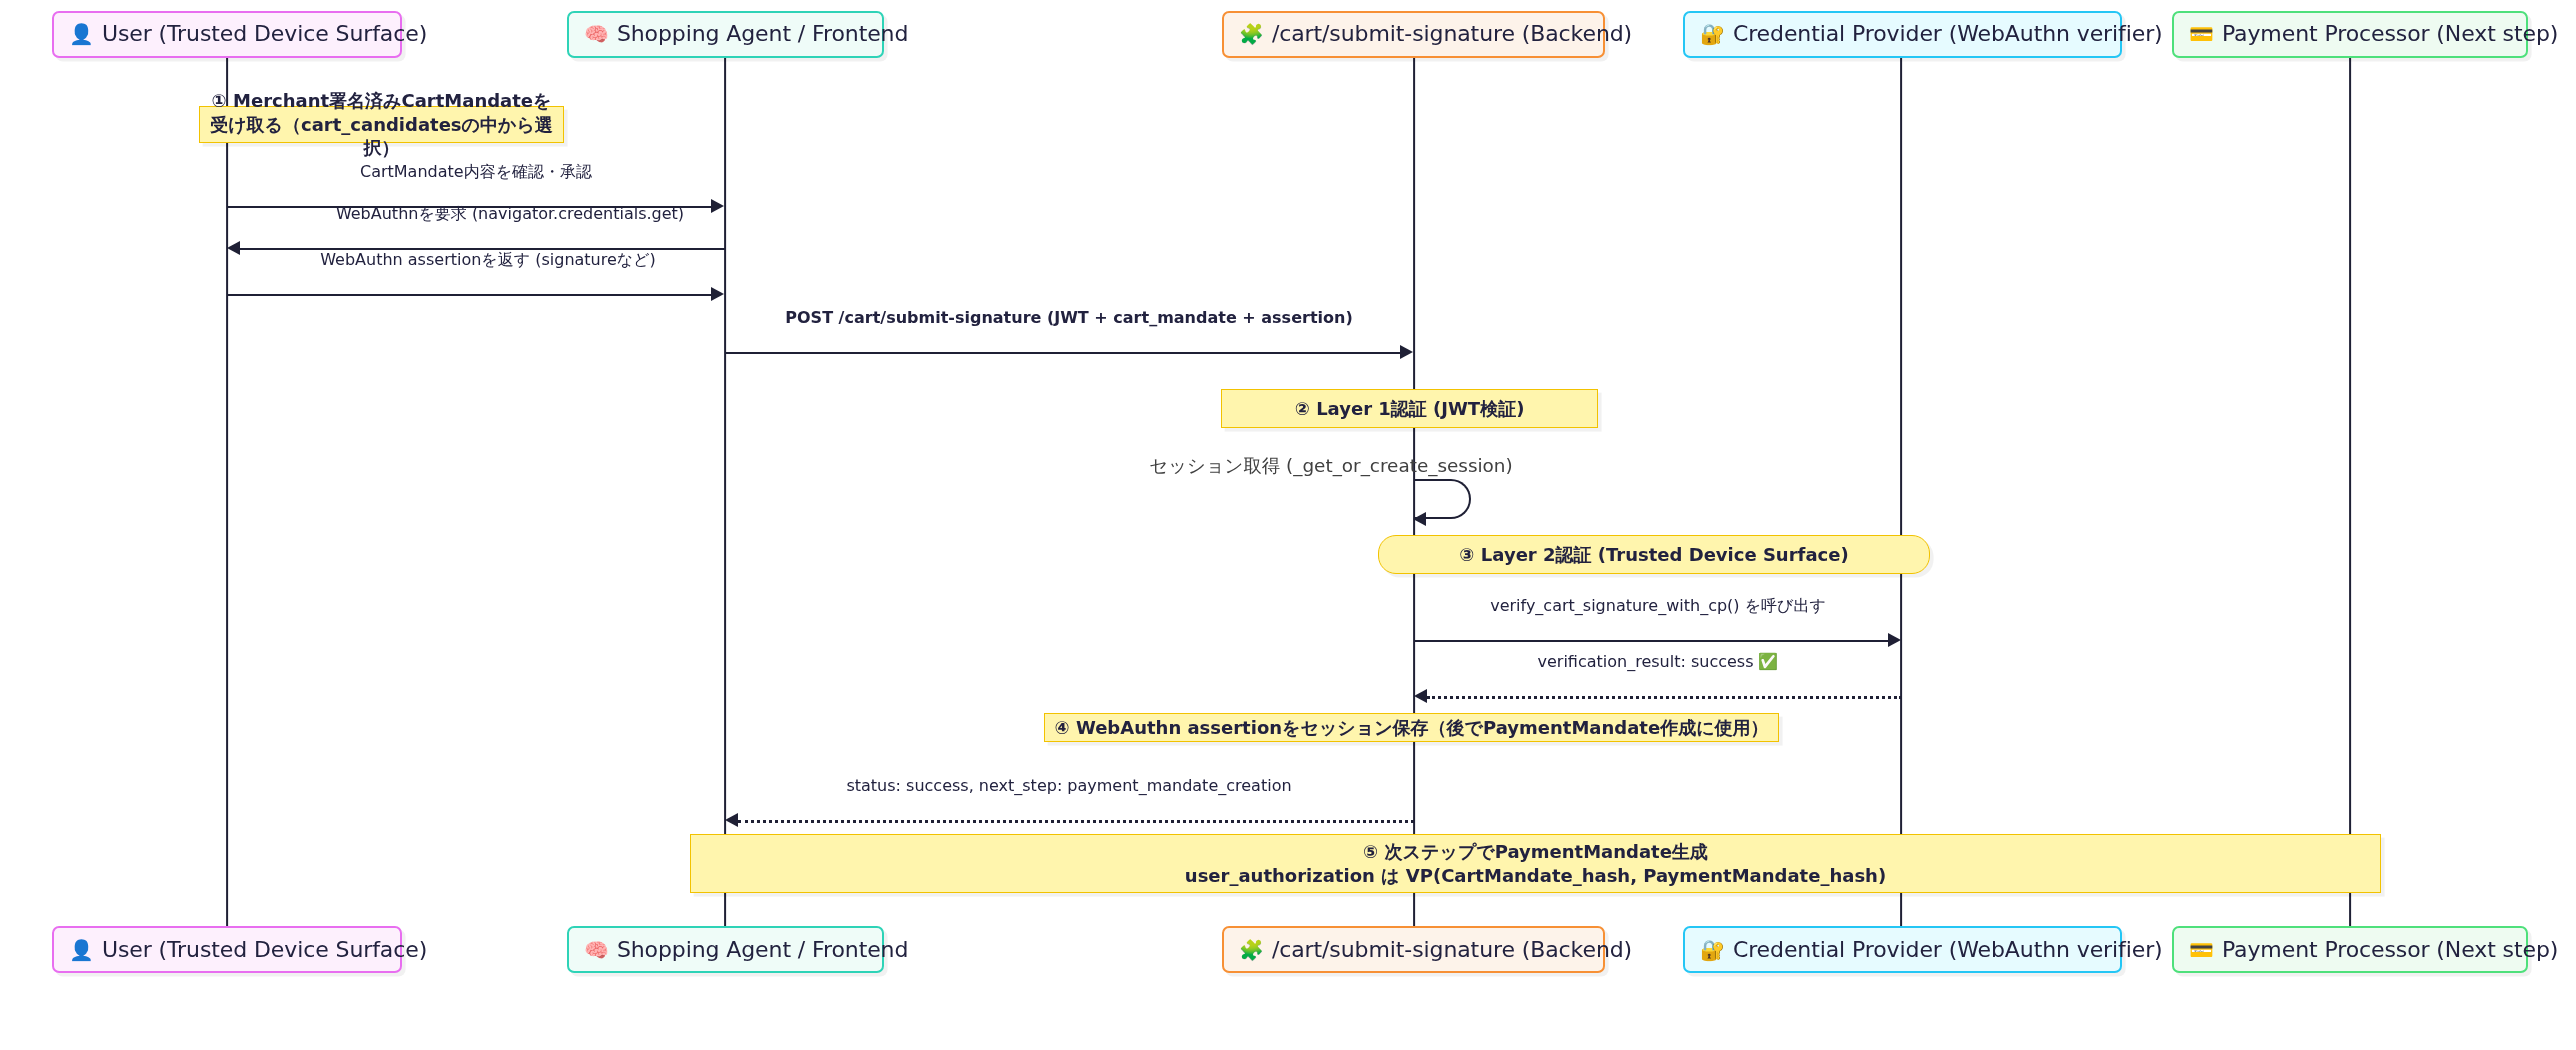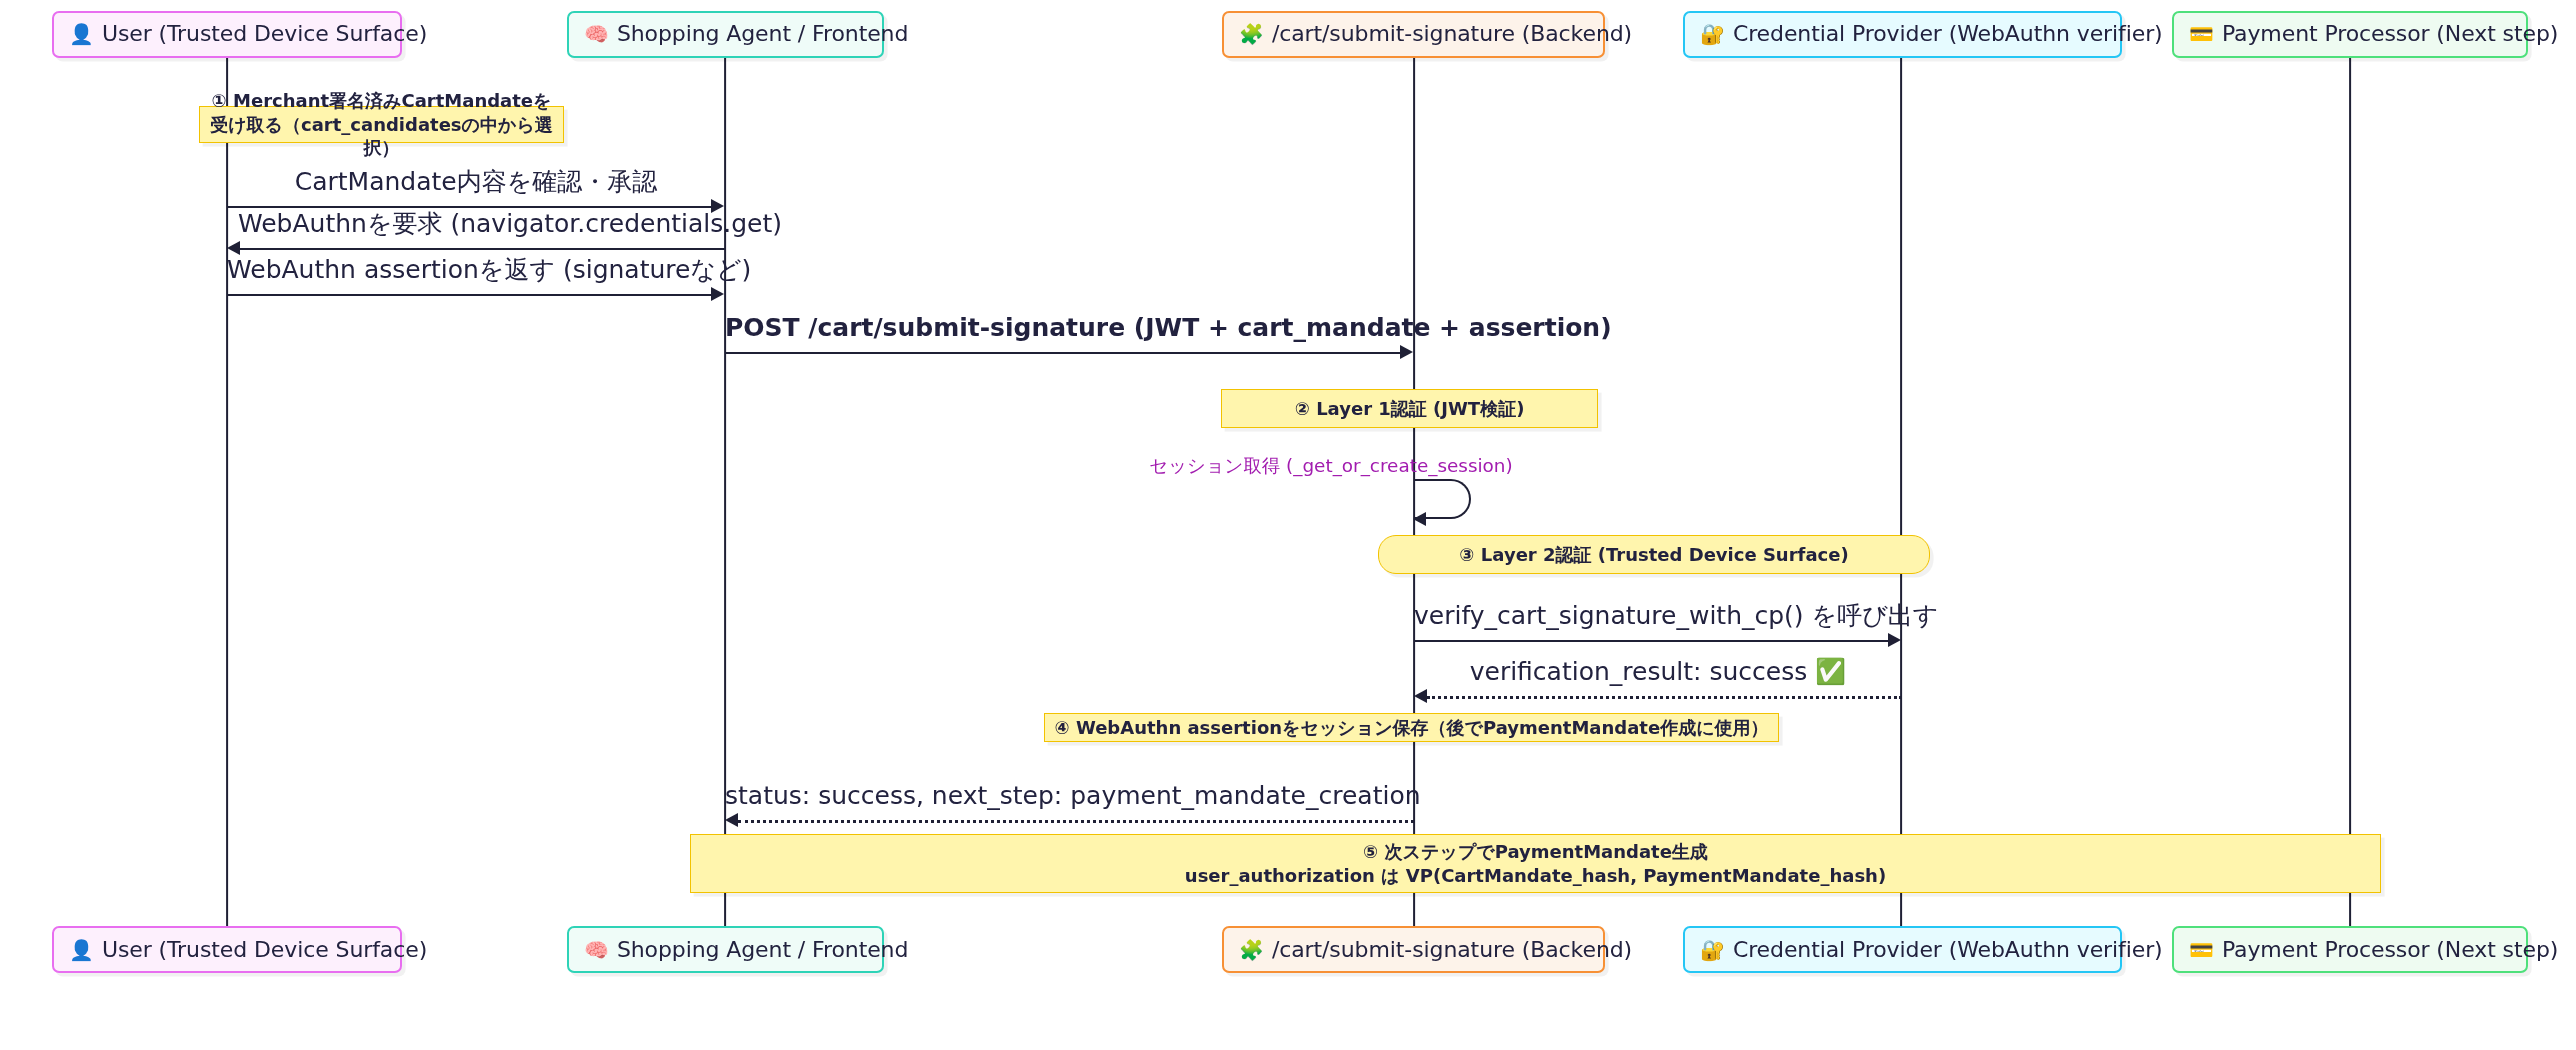--- a/index.html
+++ b/index.html
@@ -76,23 +76,23 @@
     border-bottom:7.1px solid transparent;
   }
   .msg .head.right{
     border-left:13.6px solid #1f2035;
   }
   .msg .head.left{
     border-right:13.6px solid #1f2035;
   }
   .msg .mlabel{
     position:absolute;
-    bottom:11px;
+    bottom:25px;
     text-align:center;
-    font-size:25px;
+    font-size:16px;
     color:#22223f;
     white-space:nowrap;
     line-height:1.1;
   }
 
   
   .selfmsg{
     position:absolute;
   }
   .selfmsg .loop{
@@ -108,21 +108,21 @@
   .selfmsg .head{
     position:absolute;
     width:0;height:0;
     border-top:7.1px solid transparent;
     border-bottom:7.1px solid transparent;
     border-right:13.6px solid #1f2035;
   }
   .selfmsg .mlabel{
     position:absolute;
     font-size:18.4px;
-    color:#a21caf;
+    color:#404040;
     white-space:nowrap;
     text-align:center;
   }
 
   
   .note{
     position:absolute;
     box-sizing:border-box;
     background:#fff5ad;
     border:1.8px solid #f2c200;
@@ -204,21 +204,21 @@
 
   <div class="msg" style="left:227px;top:248px;width:498px;">
     <div class="line" style="left:12.5px;width:485px;"></div>
     <div class="head left" style="left:0;"></div>
     <div class="mlabel" style="left:0;width:566px;">WebAuthnを要求 (navigator.credentials.get)</div>
   </div>
 
   <div class="msg" style="left:227px;top:294px;width:498px;">
     <div class="line" style="width:485px;"></div>
     <div class="head right" style="left:484px;"></div>
-    <div class="mlabel" style="left:0;width:498px;">WebAuthn assertionを返す (signatureなど)</div>
+    <div class="mlabel" style="left:0;width:498px;padding-left:12px;">WebAuthn assertionを返す (signatureなど)</div>
   </div>
 
   <div class="msg" style="left:725px;top:352px;width:688px;">
     <div class="line" style="width:676px;"></div>
     <div class="head right" style="left:675px;"></div>
     <div class="mlabel" style="left:0;width:688px;font-weight:bold;">POST /cart/submit-signature (JWT + cart_mandate + assertion)</div>
   </div>
 
   <div class="note" style="left:1221px;top:389px;width:377px;height:39px;">
     <span class="ntext">② Layer 1認証 (JWT検証)</span>

